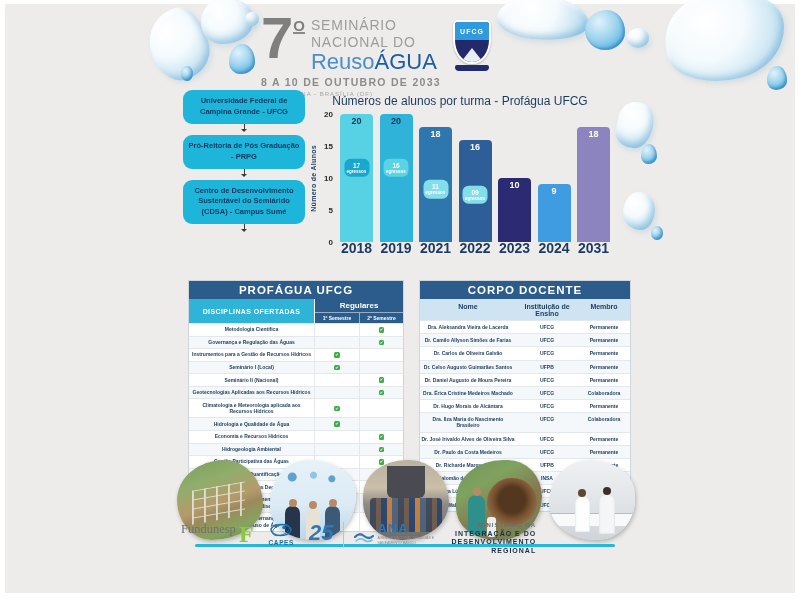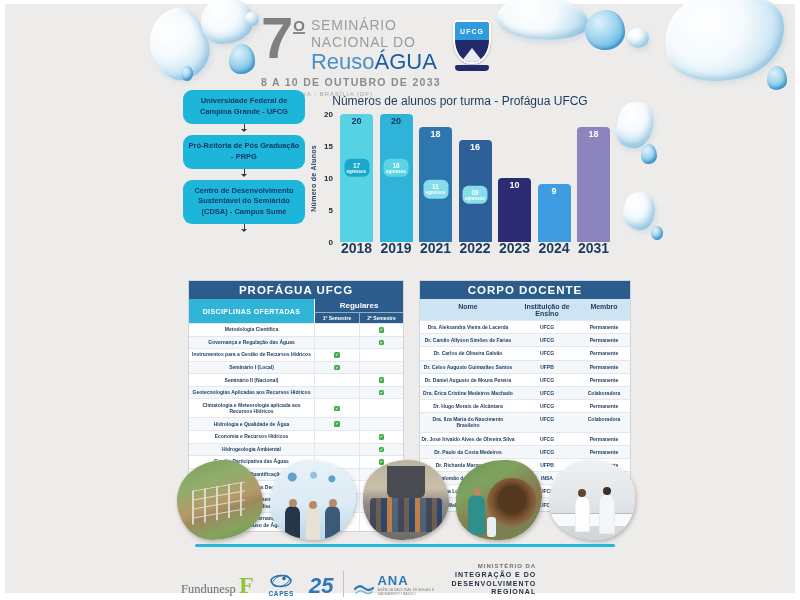--- a/index.html
+++ b/index.html
@@ -129,21 +129,21 @@
   .ph5 { border-radius:48% 52% 45% 55% / 55% 45% 52% 48%;
          background:linear-gradient(#eef0f2 0%,#e4e7ea 45%,#cfd4d8 100%); }
   .ph5::before { content:''; position:absolute; left:0; bottom:18%; width:100%; height:14%; background:#f8f9fa; box-shadow:0 -1px 0 #b7bcc1; }
   .ph5 .p1 { left:30%; width:15px; height:36px; background:#fdfdfd; bottom:10%; box-shadow:inset 0 0 2px #c6cbd0; }
   .ph5 .p1::before { background:#5d4632; }
   .ph5 .p2 { left:58%; width:16px; height:40px; background:#f4f6f7; bottom:8%; box-shadow:inset 0 0 2px #c6cbd0; }
   .ph5 .p2::before { background:#3c2f24; }
 
   
   .divider { position:absolute; left:190px; top:540px; width:420px; height:3px; background:#25b7d9; border-radius:2px; }
-  .footer { position:absolute; left:176px; top:551px; width:452px; height:42px; display:flex; align-items:flex-end; }
+  .footer { position:absolute; left:176px; top:518px; width:452px; height:42px; display:flex; align-items:flex-start; }
   .f-fundunesp { font-family:"Liberation Serif",serif; font-size:12.5px; color:#6f6f6f; }
   .f-f { font-family:"Liberation Serif",serif; font-size:24px; font-weight:bold; color:#8dc63f; margin-left:3px; line-height:1; }
   .f-capes { display:flex; flex-direction:column; align-items:center; margin-left:15px; }
   .f-capes-label { font-size:6.5px; font-weight:bold; color:#1a6faf; letter-spacing:.6px; margin-top:1px; }
   .f-25 { font-size:22px; font-weight:bold; font-style:italic; color:#2e77b8; margin-left:15px; line-height:1; }
   .f-vline { width:1px; height:26px; background:#c2c2c2; margin:0 10px; }
   .f-ana { display:flex; align-items:flex-end; }
   .f-ana-text { margin-left:3px; }
   .f-ana-name { font-size:13px; font-weight:bold; color:#2e77b8; letter-spacing:1px; line-height:1; }
   .f-ana-cap { font-size:3.5px; color:#8a8a8a; margin-top:1px; width:58px; line-height:1.3; }

